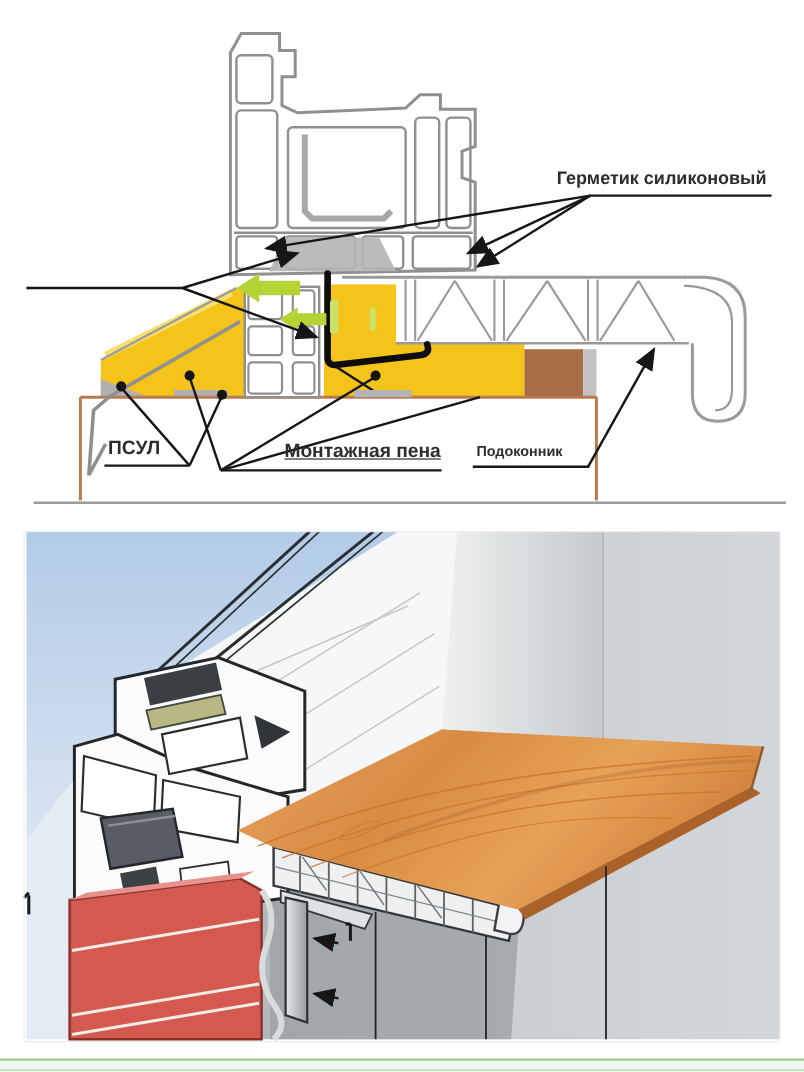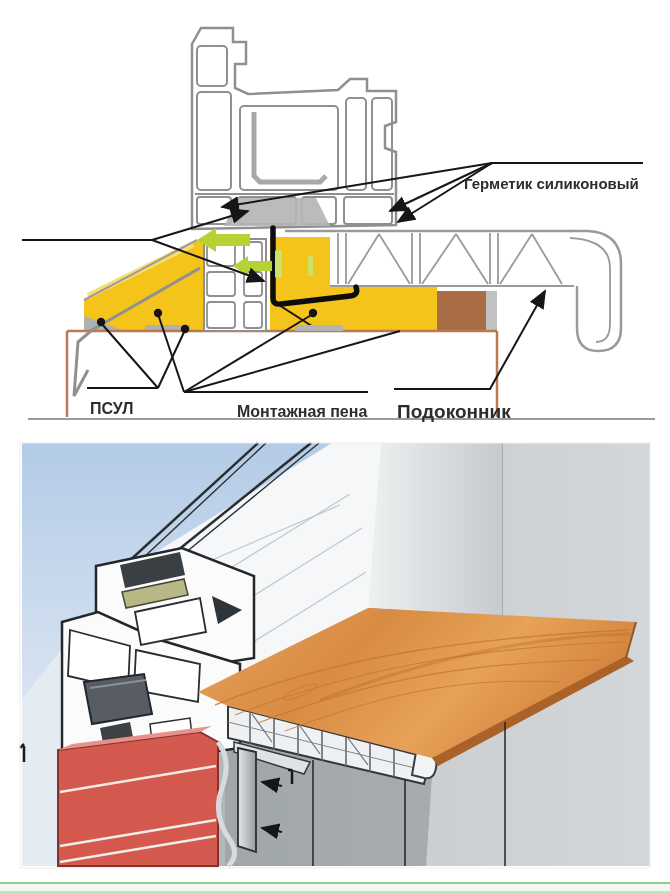--- a/index.html
+++ b/index.html
@@ -1,20 +1,20 @@
 <!DOCTYPE html>
 <html><head>
 <meta charset="utf-8">
 <style>
   html,body{margin:0;padding:0;background:#ffffff;}
   .stage{position:relative;width:670px;height:893px;background:#ffffff;overflow:hidden;
          font-family:"Liberation Sans","DejaVu Sans",sans-serif;}
   .art{position:absolute;left:0;top:0;}
   .lbl{position:absolute;color:#2d2d2d;font-weight:bold;font-size:15px;line-height:21px;}
-  .nowrap{white-space:nowrap;margin-top:35px;}
+  .nowrap{white-space:nowrap;}
 </style>
 </head>
 <body>
 
 <div class="stage">
 
 <svg class="art" width="670" height="893" viewBox="0 0 670 893">
   <defs>
     <marker id="ah" markerWidth="11" markerHeight="9" refX="8.5" refY="4" orient="auto">
       <path d="M0,0 L9.5,4 L0,8 Z" fill="#161616"></path>
@@ -273,16 +273,16 @@
 
   <g>
     <rect x="0" y="883" width="670" height="10" fill="#f1f8ef"></rect>
     <line x1="0" y1="883" x2="670" y2="883" stroke="#97c88e" stroke-width="2"></line>
     <line x1="0" y1="892" x2="670" y2="892" stroke="#b5d8ac" stroke-width="1.5"></line>
   </g>
 </svg>
 
 <div class="lbl nowrap" style="left:464px;top:138px;">Герметик силиконовый</div>
 <div class="lbl nowrap" style="left:90px;top:363px;font-size:16px;">ПСУЛ</div>
-<div class="lbl nowrap" style="left:237px;top:366px;font-size:16px;">Монтажная пена</div>
-<div class="lbl nowrap" style="left:397px;top:366px;font-size:19px;">Подоконник</div>
+<div class="lbl nowrap" style="left:237px;top:366px;font-size:16px;text-decoration:underline;">Монтажная пена</div>
+<div class="lbl nowrap" style="left:397px;top:366px;font-size:12px;">Подоконник</div>
 
 </div>
 
 </body></html>

